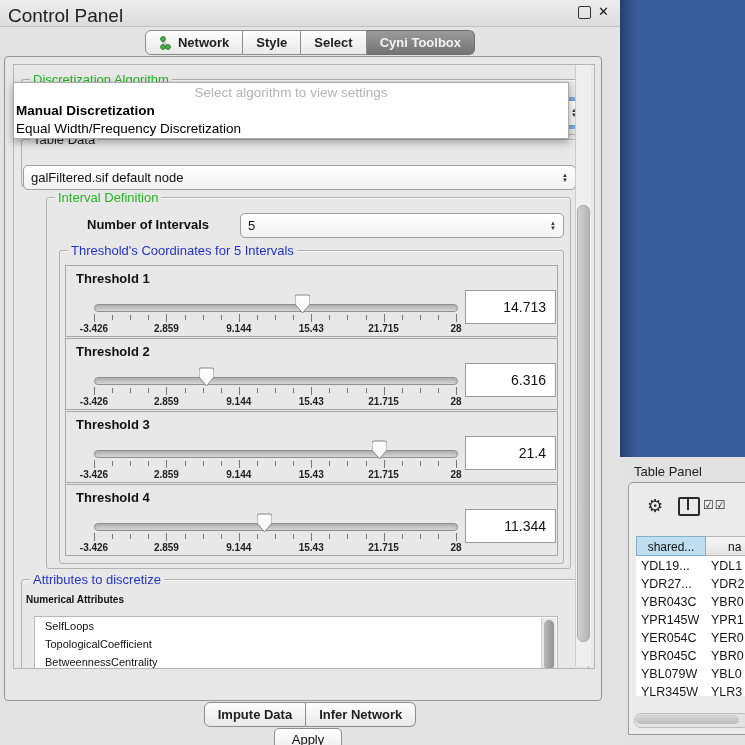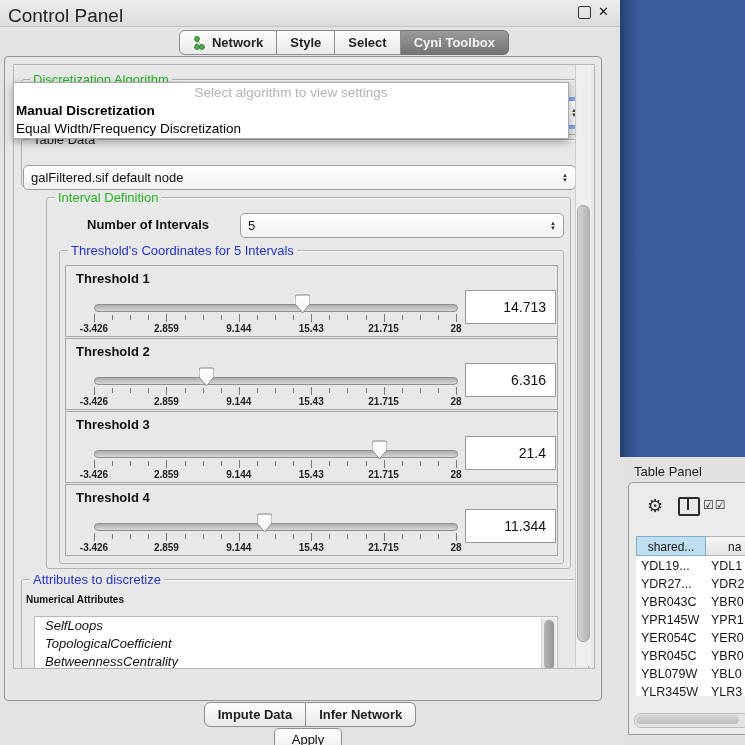--- a/index.html
+++ b/index.html
@@ -9,21 +9,21 @@
   .abs{position:absolute;}
   
   #control-panel{left:0;top:0;width:620px;height:745px;background:#e3e3e3;}
   #cp-titlebar{left:0;top:0;width:620px;height:26px;background:linear-gradient(#ededed,#dcdcdc);
       border-bottom:1px solid #c2c2c2;}
   #cp-title{left:8px;top:5px;font-size:19px;color:#222;}
   #cp-float{left:578px;top:6px;width:11px;height:11px;border:1.5px solid #333;border-radius:2px;}
   #cp-close{left:598px;top:4px;font-size:13px;font-weight:bold;color:#111;}
   
   .segbar{display:flex;height:25px;}
-  #top-tabs{left:0;top:30px;width:620px;justify-content:center;margin-left:34px;}
+  #top-tabs{left:0;top:30px;width:620px;justify-content:center;}
   #bottom-tabs{left:0;top:702px;width:620px;justify-content:center;}
   .seg{display:flex;align-items:center;gap:5px;padding:0 13px;font-size:13px;font-weight:bold;color:#222;
       background:linear-gradient(#fdfdfd,#e9e9e9);border:1px solid #8d8d8d;border-left:none;}
   .seg:first-child{border-left:1px solid #8d8d8d;border-radius:6px 0 0 6px;}
   .seg:last-child{border-radius:0 6px 6px 0;}
   .seg.sel{background:linear-gradient(#9b9b9b,#747474);color:#f3f3f3;border-color:#6f6f6f;}
   .net-ic{width:14px;height:14px;display:inline-block;}
   
   #outer-panel{left:4px;top:56px;width:596px;height:643px;border:1px solid #949494;border-radius:4px;
       background:#e7e7e7;}
@@ -53,21 +53,21 @@
       background:linear-gradient(#adadad,#d6d6d6);}
   .thumb{position:absolute;top:28px;width:15px;height:20px;}
   .tick{position:absolute;width:1px;background:#777;}
   .tick.minor{top:49px;height:5px;}
   .tick.major{top:48px;height:8px;}
   .ticklab{position:absolute;top:57px;font-size:10px;font-weight:bold;color:#222;transform:translateX(-50%);}
   .vbox{position:absolute;left:399px;top:24px;width:80px;height:32px;background:#fff;border:1px solid #9a9a9a;
       font-size:14px;color:#111;text-align:right;line-height:32px;padding-right:9px;}
   
   #attr-list{left:32px;top:614px;width:522px;height:80px;background:#fff;border:1px solid #b8b8b8;}
-  .attr-item{font-size:13px;color:#111;line-height:18px;padding-left:10px;font-style:italic;}
+  .attr-item{font-size:11px;color:#111;line-height:18px;padding-left:10px;}
   #attr-sb{position:absolute;right:1px;top:1px;width:14px;height:78px;background:#e9e9e9;border-left:1px solid #cfcfcf;}
   #attr-thumb{position:absolute;left:2px;top:2px;width:10px;height:50px;border-radius:6px;background:linear-gradient(90deg,#b5b5b5,#949494);}
   
   #main-sb{left:575px;top:65px;width:15px;height:601px;background:#efefef;border-left:1px solid #cccccc;}
   #main-sb-thumb{left:577px;top:205px;width:11px;height:435px;border-radius:6px;
       background:linear-gradient(90deg,#d2d2d2,#b3b3b3);border:1px solid #ababab;}
   
   #apply-btn{left:269px;top:671px;width:66px;height:22px;border:1px solid #8f8f8f;border-radius:5px;
       background:linear-gradient(#ffffff,#ececec);font-size:13px;color:#111;text-align:center;line-height:22px;}
   

